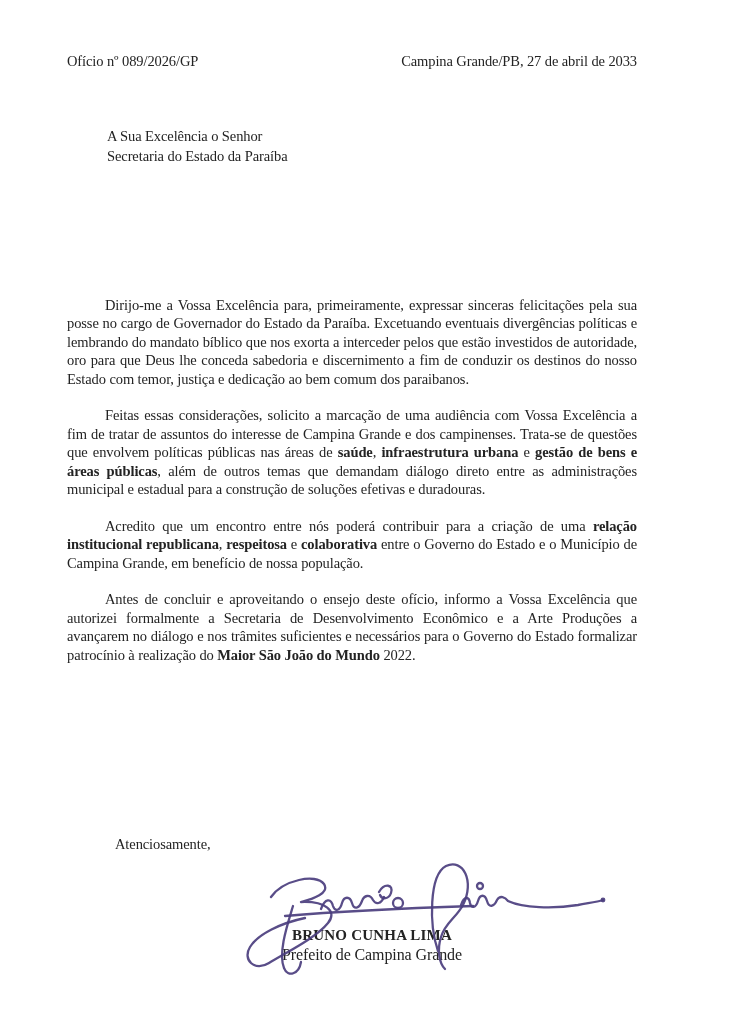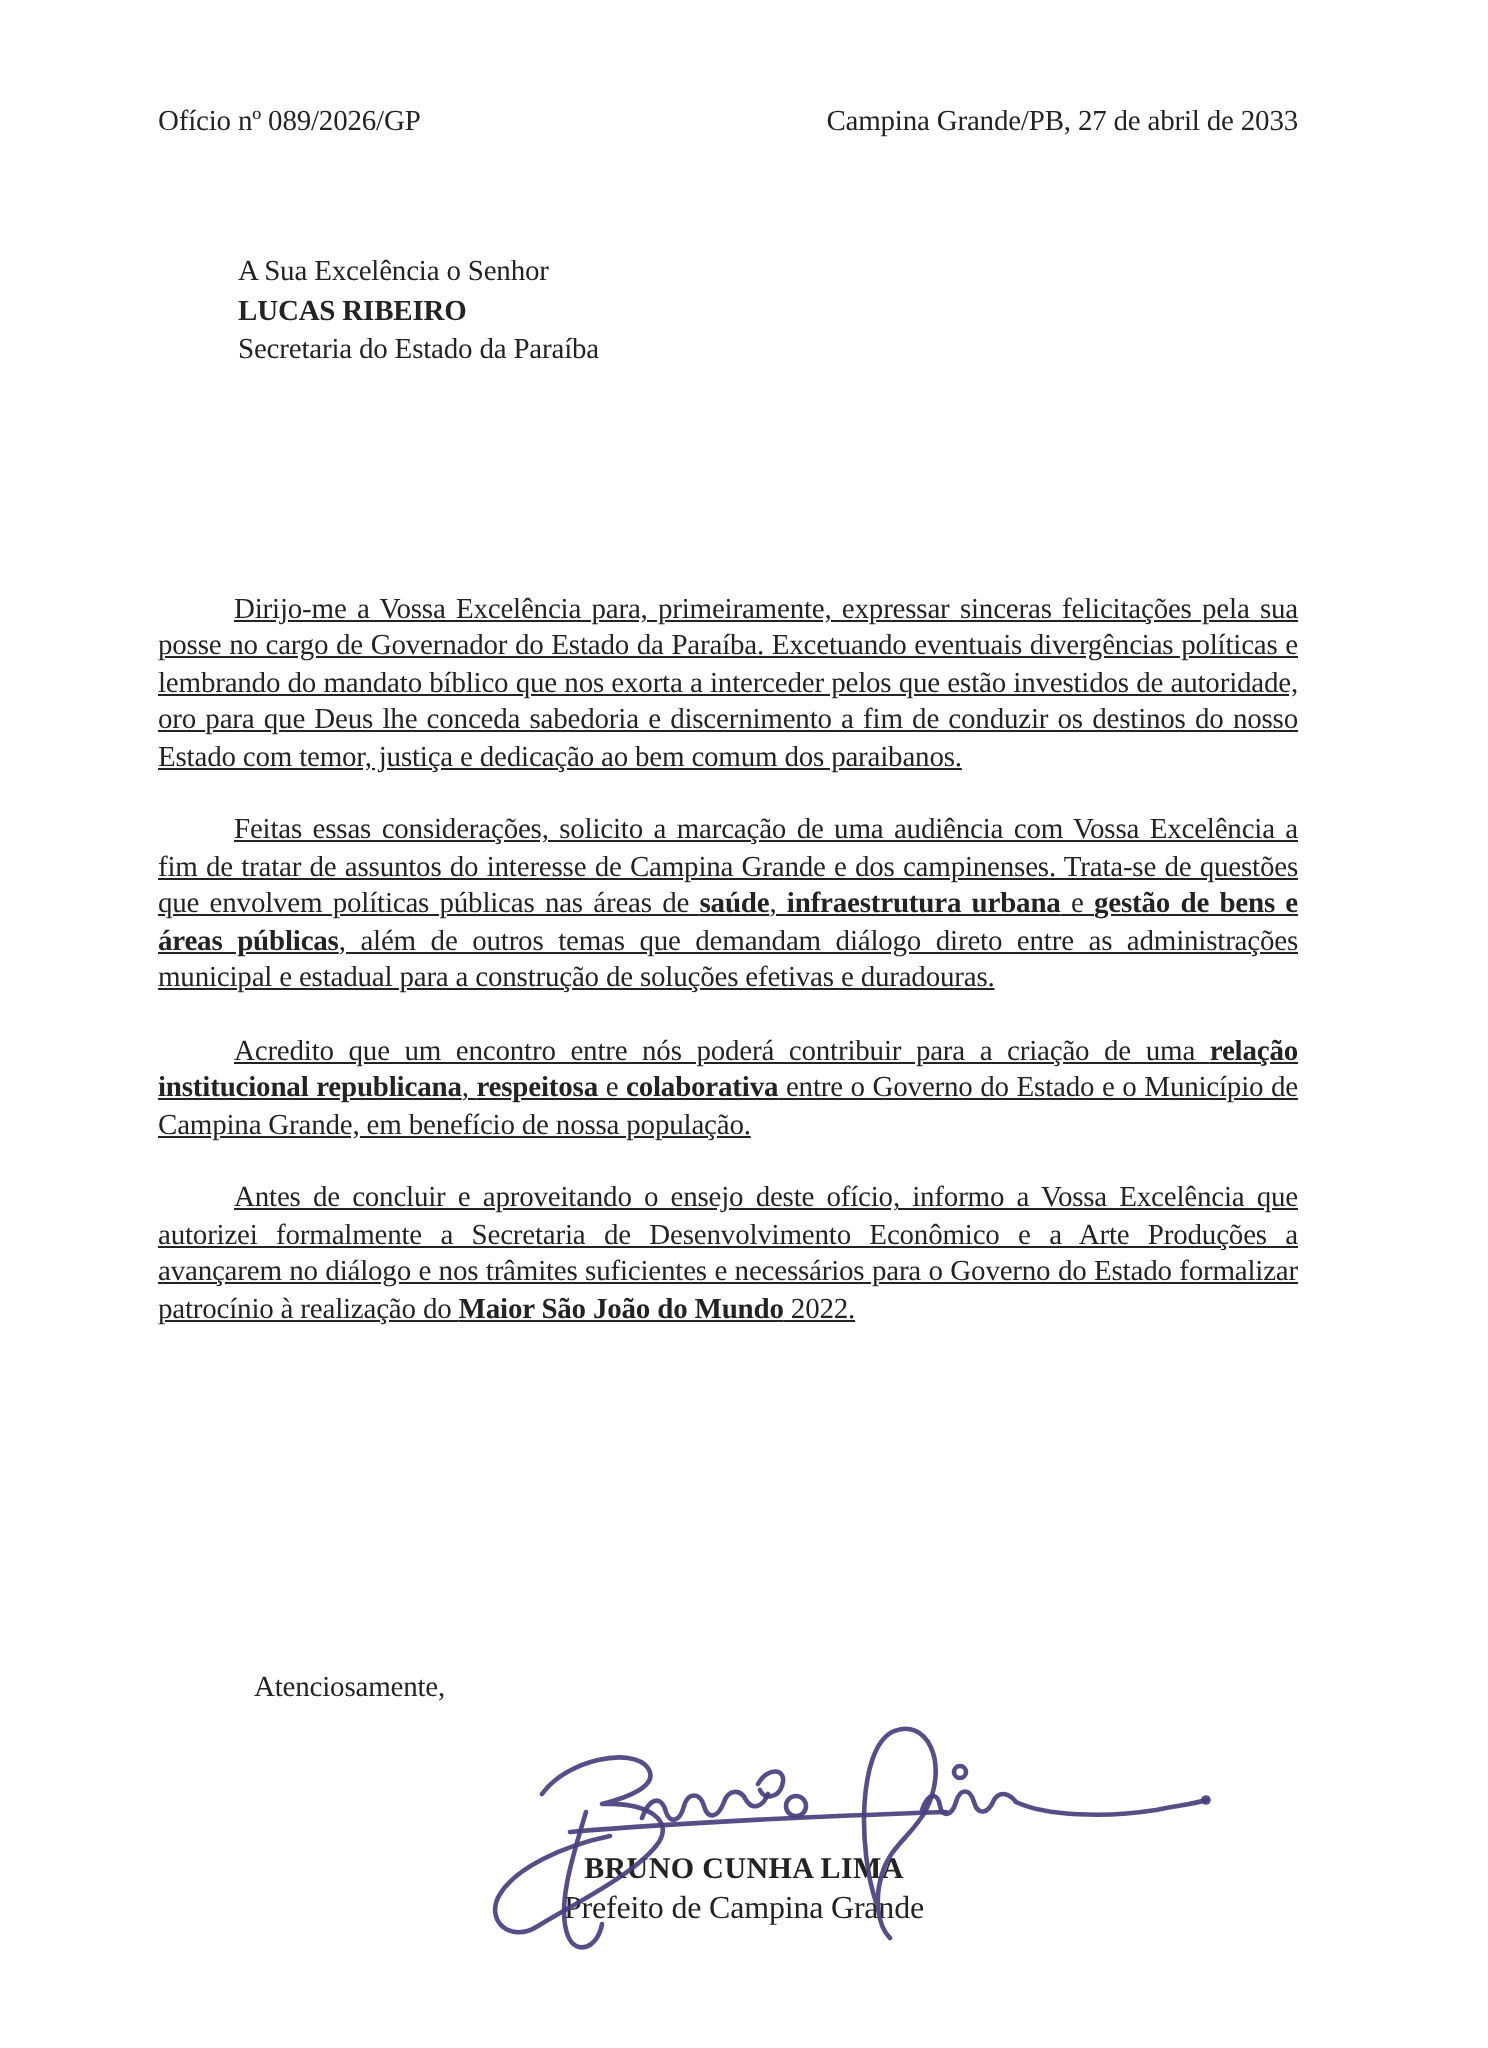--- a/index.html
+++ b/index.html
@@ -7,26 +7,26 @@
     width:744px;height:1024px;
     background:#f2f2f2;
     font-family:"Liberation Serif","DejaVu Serif",serif;
   }
   .page{
     position:relative;width:744px;height:1024px;overflow:hidden;
     background:var(--paper,#ffffff);
     color:var(--ink,#232323);
     font-size:14.5px;line-height:18.4px;letter-spacing:-0.1px;
   }
-  .col{position:absolute;left:79px;width:570px;gap:16px;}
+  .col{position:absolute;left:67px;width:570px;gap:16px;}
   .header-row{top:52px;display:flex;justify-content:space-between;align-items:baseline;}
   .recipient{top:127px;line-height:19.5px;margin-left:40px;}
   .recipient .name{font-weight:bold;}
   .greeting{top:237px;}
-  .body-block{top:296px;text-decoration:underline;}
+  .body-block{top:296px;}
   .para{margin:0 0 18.4px 0;text-indent:38px;text-align:justify;}
   .para b{font-weight:bold;}
   .farewell{top:835px;padding-left:48px;}
   .sig-block{position:absolute;top:925px;left:0;width:744px;text-align:center;line-height:20px;}
   .sig-name{font-weight:bold;font-size:15px;letter-spacing:0.2px;}
   .sig-title{font-size:16px;}
   .sig-art{position:absolute;left:233px;top:853px;width:382px;height:128px;z-index:2;pointer-events:none;}
   .sig-art svg{width:100%;height:100%;display:block;}
   .sig-stroke{fill:none;stroke:var(--sig,#4b3e7e);stroke-width:2.3;stroke-linecap:round;stroke-linejoin:round;opacity:0.92;}
   .sig-fill{fill:var(--sig,#4b3e7e);opacity:0.92;}
@@ -36,21 +36,20 @@
 
 <div class="page">
 
   <div class="col header-row">
     <span>Ofício nº 089/2026/GP</span>
     <span>Campina Grande/PB, 27 de abril de 2033</span>
   </div>
 
   <div class="col recipient">
     <div>A Sua Excelência o Senhor</div>
-    <div class="name">LUCAS RIBEIRO</div>
     <div>Secretaria do Estado da Paraíba</div>
   </div>
 
 
   <div class="col body-block">
       <p class="para"><span>Dirijo-me a Vossa Excelência para, primeiramente, expressar sinceras felicitações pela sua posse no cargo de Governador do Estado da Paraíba. Excetuando eventuais divergências políticas e lembrando do mandato bíblico que nos exorta a interceder pelos que estão investidos de autoridade, oro para que Deus lhe conceda sabedoria e discernimento a fim de conduzir os destinos do nosso Estado com temor, justiça e dedicação ao bem comum dos paraibanos.</span></p>
       <p class="para"><span>Feitas essas considerações, solicito a marcação de uma audiência com Vossa Excelência a fim de tratar de assuntos do interesse de Campina Grande e dos campinenses. Trata-se de questões que envolvem políticas públicas nas áreas de </span><b>saúde</b><span>, </span><b>infraestrutura urbana</b><span> e </span><b>gestão de bens e áreas públicas</b><span>, além de outros temas que demandam diálogo direto entre as administrações municipal e estadual para a construção de soluções efetivas e duradouras.</span></p>
       <p class="para"><span>Acredito que um encontro entre nós poderá contribuir para a criação de uma </span><b>relação institucional republicana</b><span>, </span><b>respeitosa</b><span> e </span><b>colaborativa</b><span> entre o Governo do Estado e o Município de Campina Grande, em benefício de nossa população.</span></p>
       <p class="para"><span>Antes de concluir e aproveitando o ensejo deste ofício, informo a Vossa Excelência que autorizei formalmente a Secretaria de Desenvolvimento Econômico e a Arte Produções a avançarem no diálogo e nos trâmites suficientes e necessários para o Governo do Estado formalizar patrocínio à realização do </span><b>Maior São João do Mundo</b><span> 2022.</span></p>
     </div>

